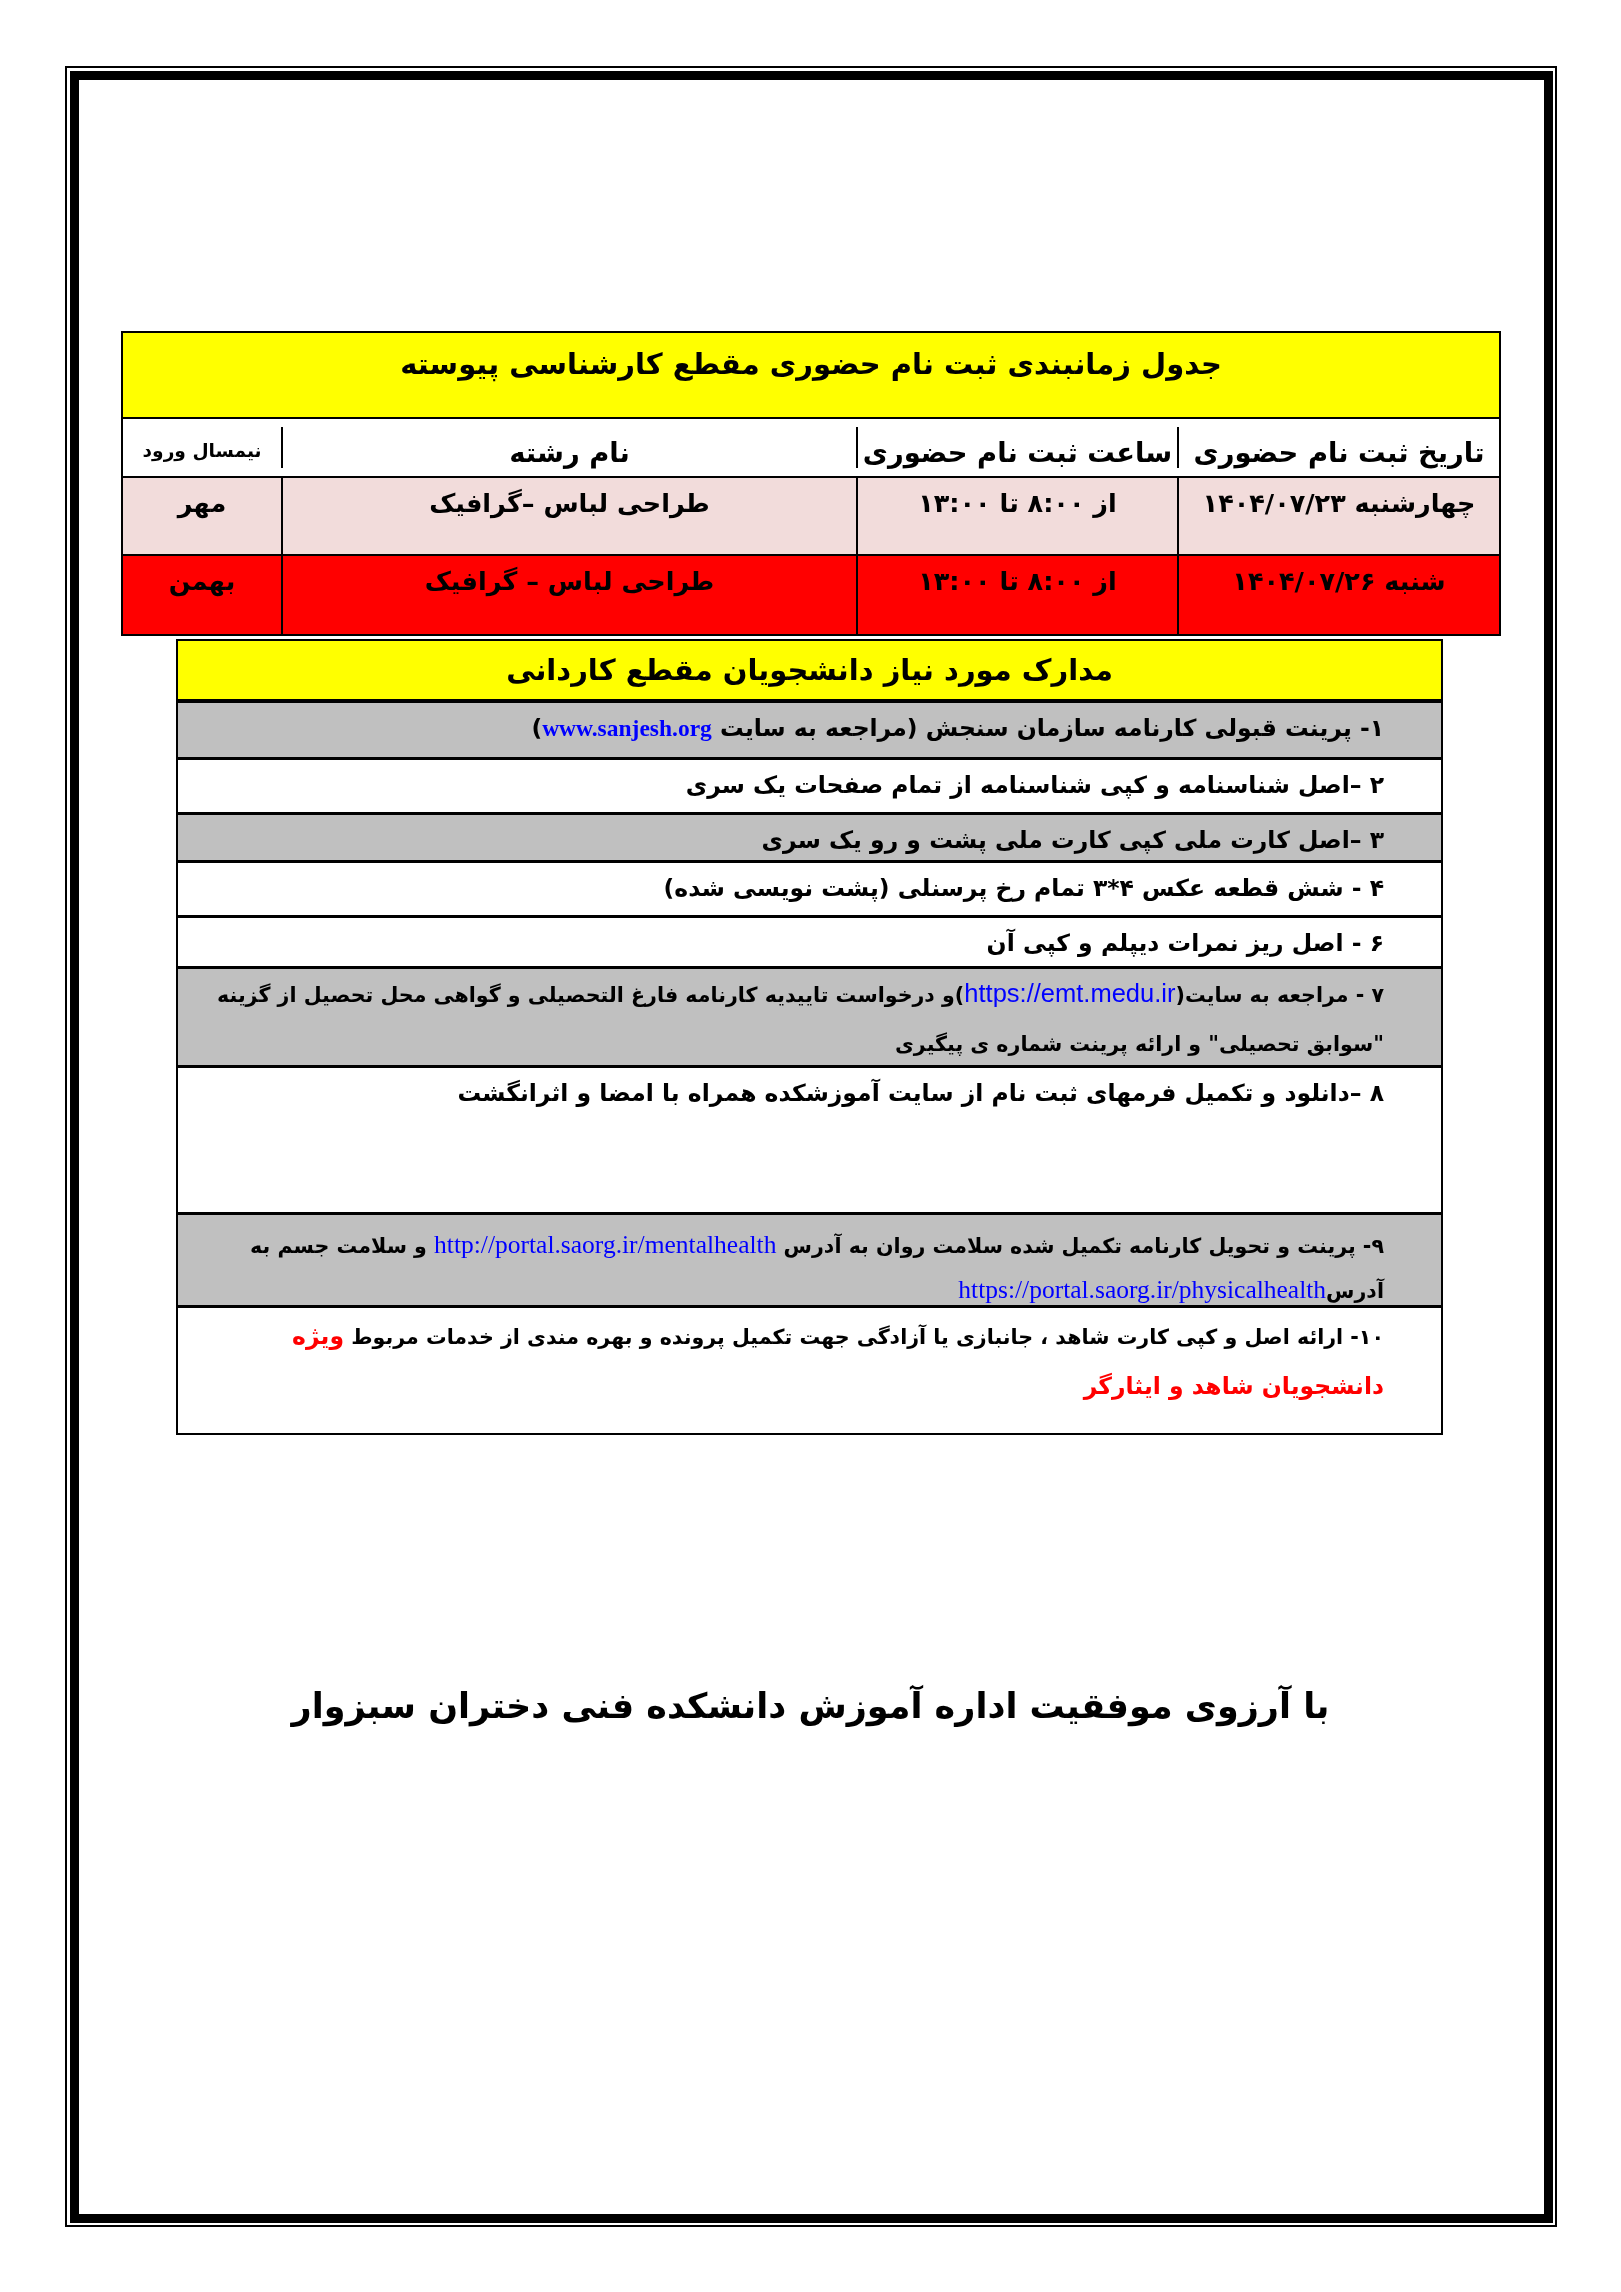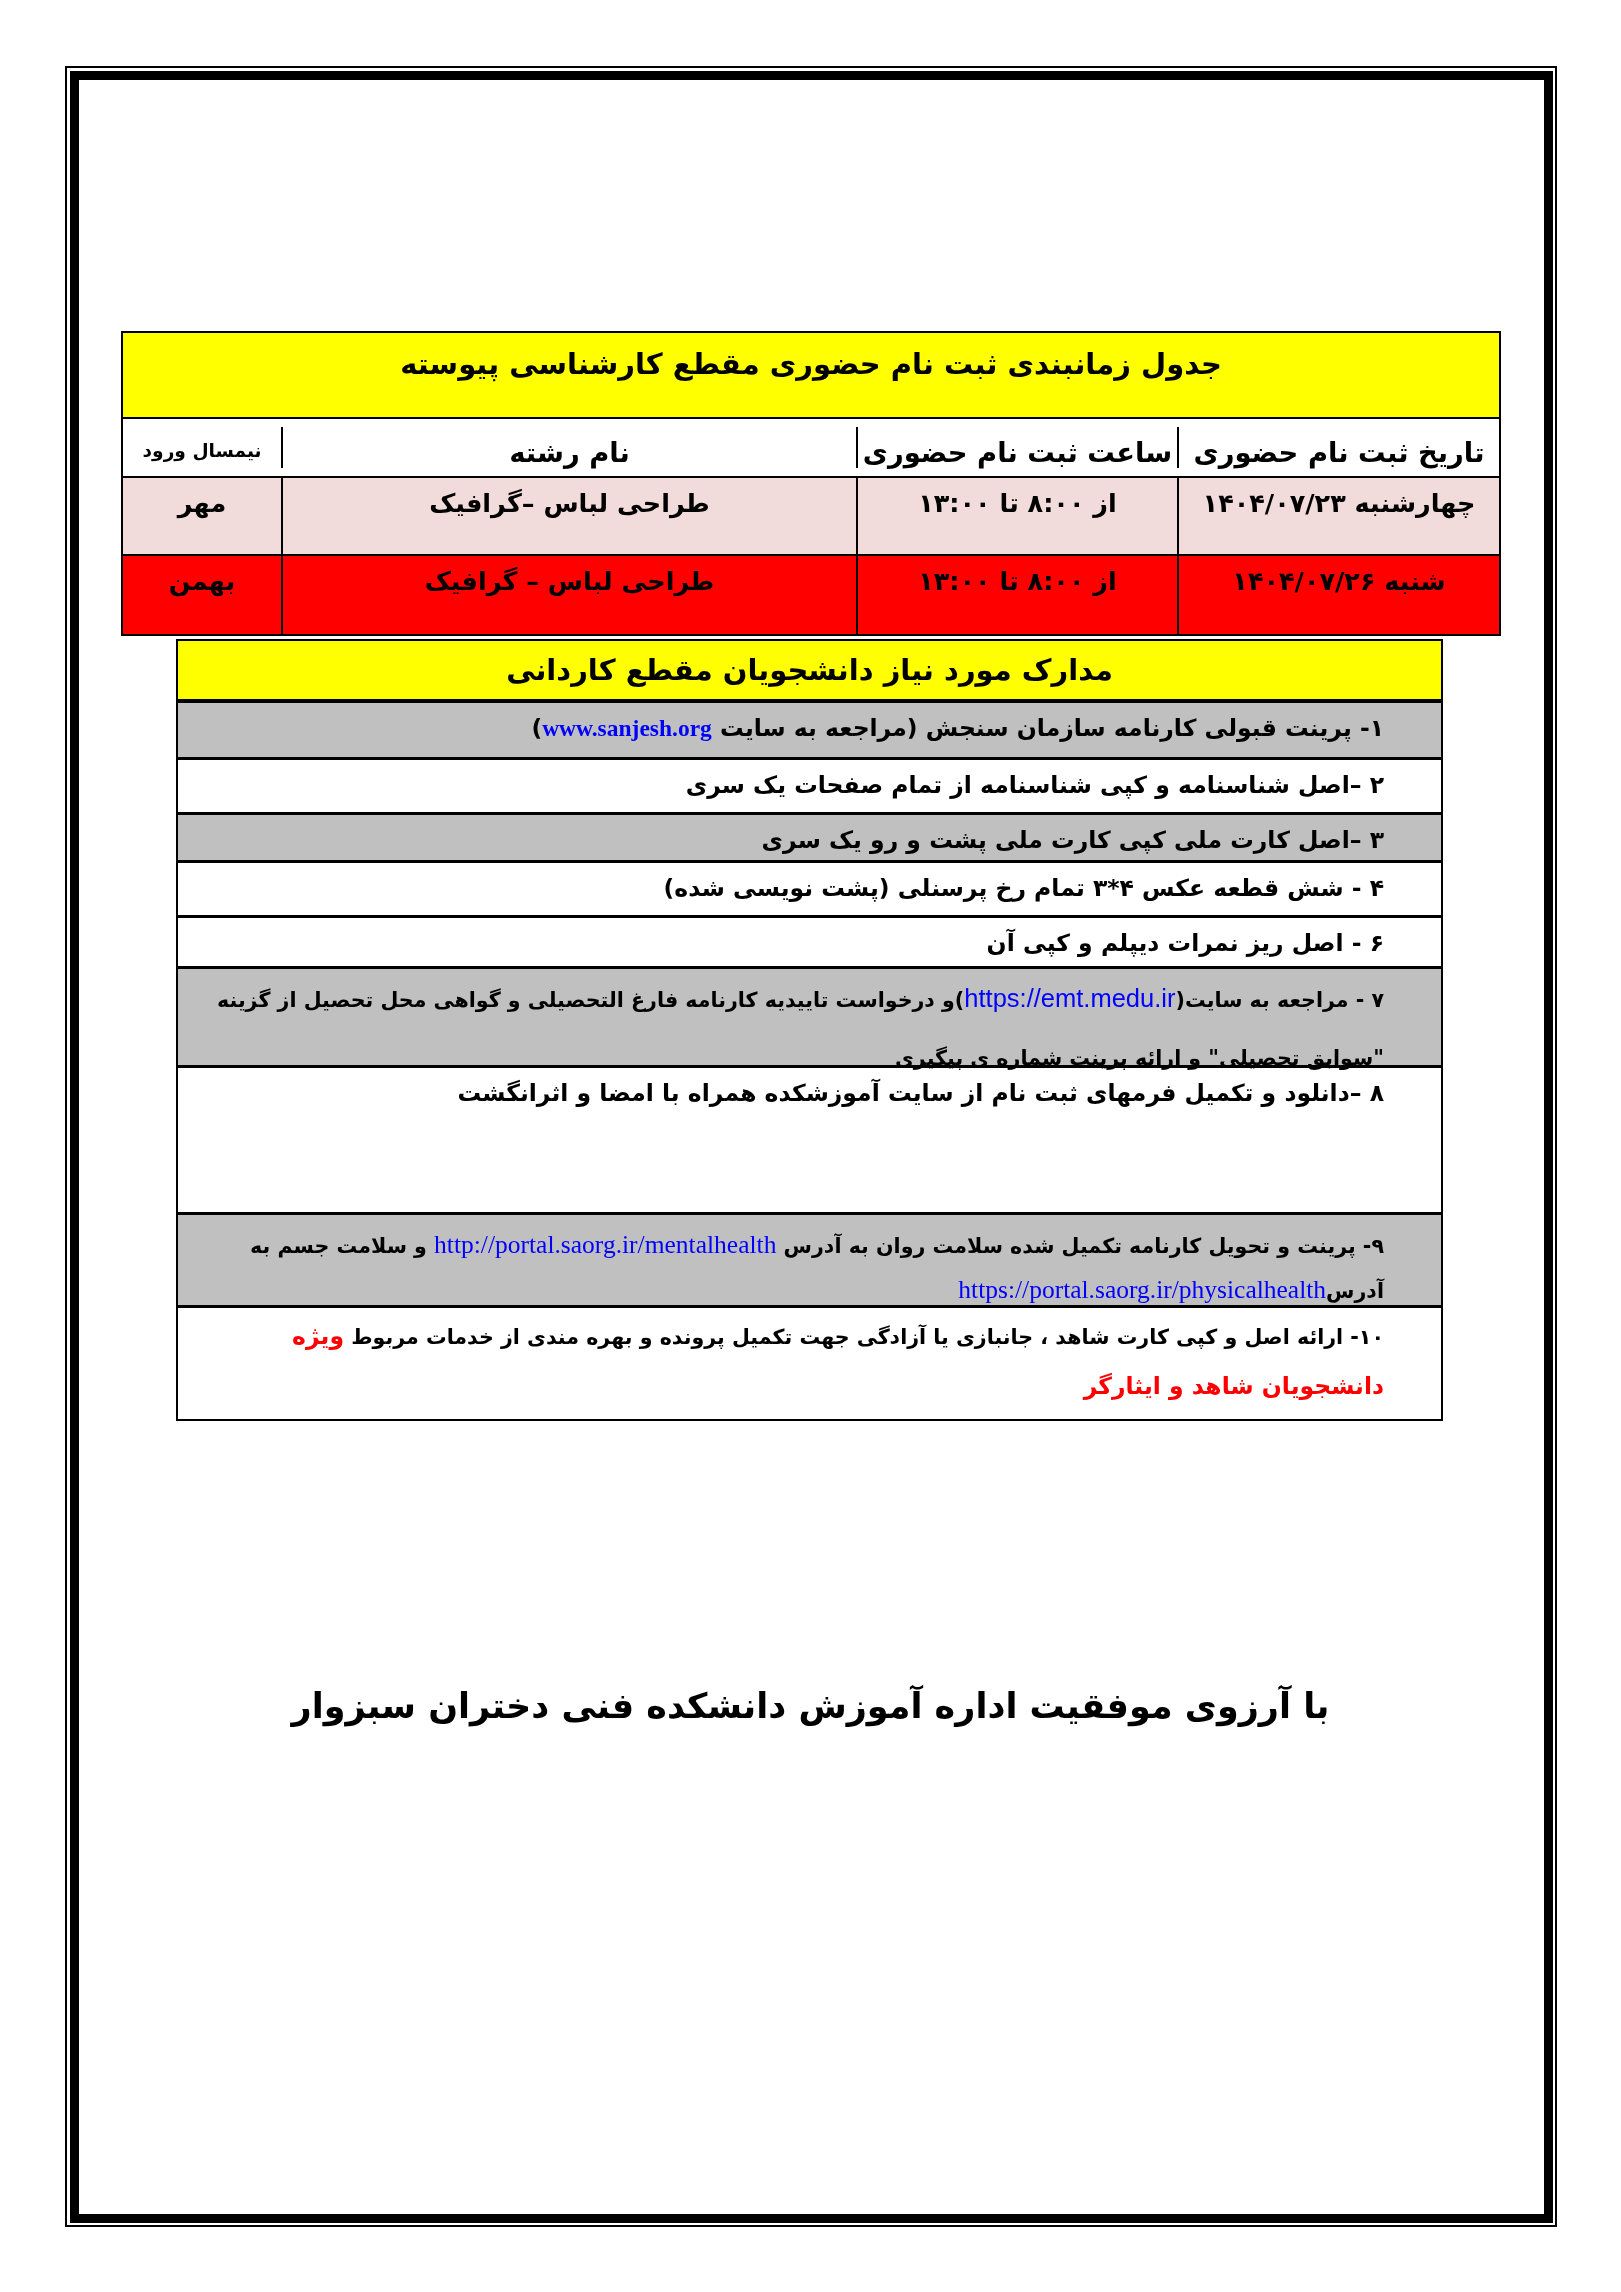--- a/index.html
+++ b/index.html
@@ -70,26 +70,26 @@
 <div class="t2">
   <div class="head">مدارک مورد نیاز دانشجویان مقطع کاردانی</div>
 
   <div class="item gray" style="height:57px">
     <span>۱- پرینت قبولی کارنامه سازمان سنجش (مراجعه به سایت </span><a>www.sanjesh.org</a><span>)</span>
   </div>
   <div class="item white" style="height:55px">۲ –اصل شناسنامه و کپی شناسنامه از تمام صفحات یک سری</div>
   <div class="item gray" style="height:48px">۳ –اصل کارت ملی کپی کارت ملی پشت و رو یک سری</div>
   <div class="item white" style="height:55px">۴ - شش قطعه عکس ۴*۳ تمام رخ پرسنلی (پشت نویسی شده)</div>
   <div class="item white" style="height:51px">۶ - اصل ریز نمرات دیپلم و کپی آن</div>
-  <div class="item gray" style="height:99px;font-size:20.6px;line-height:58px;padding-top:0;padding-left:29px">
+  <div class="item gray" style="height:99px;font-size:20.6px;line-height:49px;padding-top:0;padding-left:29px">
     <span>۷ - مراجعه به سایت(</span><a class="sans-link" style="font-size:25.5px">https://emt.medu.ir</a><span>)و درخواست تاییدیه کارنامه فارغ التحصیلی و گواهی محل تحصیل از گزینه "سوابق تحصیلی" و ارائه پرینت شماره ی پیگیری</span>
   </div>
   <div class="item white" style="height:147px">۸ –دانلود و تکمیل فرمهای ثبت نام از سایت آموزشکده همراه با امضا و اثرانگشت</div>
   <div class="item gray" style="height:93px;font-size:20.6px;line-height:43px;padding-top:8px;padding-left:29px">
     <span>۹- پرینت و تحویل کارنامه تکمیل شده سلامت روان به آدرس </span><a style="font-size:25.5px;font-weight:normal">http://portal.saorg.ir/mentalhealth</a><span> و سلامت جسم به آدرس</span><a style="font-size:25.5px;font-weight:normal">https://portal.saorg.ir/physicalhealth</a>
   </div>
-  <div class="item white" style="height:111px;font-size:20.6px;line-height:49px;padding-top:3.9px;padding-left:29px">
+  <div class="item white" style="height:125px;font-size:20.6px;line-height:49px;padding-top:3.9px;padding-left:29px">
     <span>۱۰- ارائه اصل و کپی کارت شاهد ، جانبازی یا آزادگی جهت تکمیل پرونده و بهره مندی از خدمات مربوط </span><span class="redtxt" style="font-size:23.5px">ویژه دانشجویان شاهد و ایثارگر</span>
   </div>
 </div>
 
 <div class="footer">با آرزوی موفقیت اداره آموزش دانشکده فنی دختران سبزوار</div>
 
 
 </body></html>

